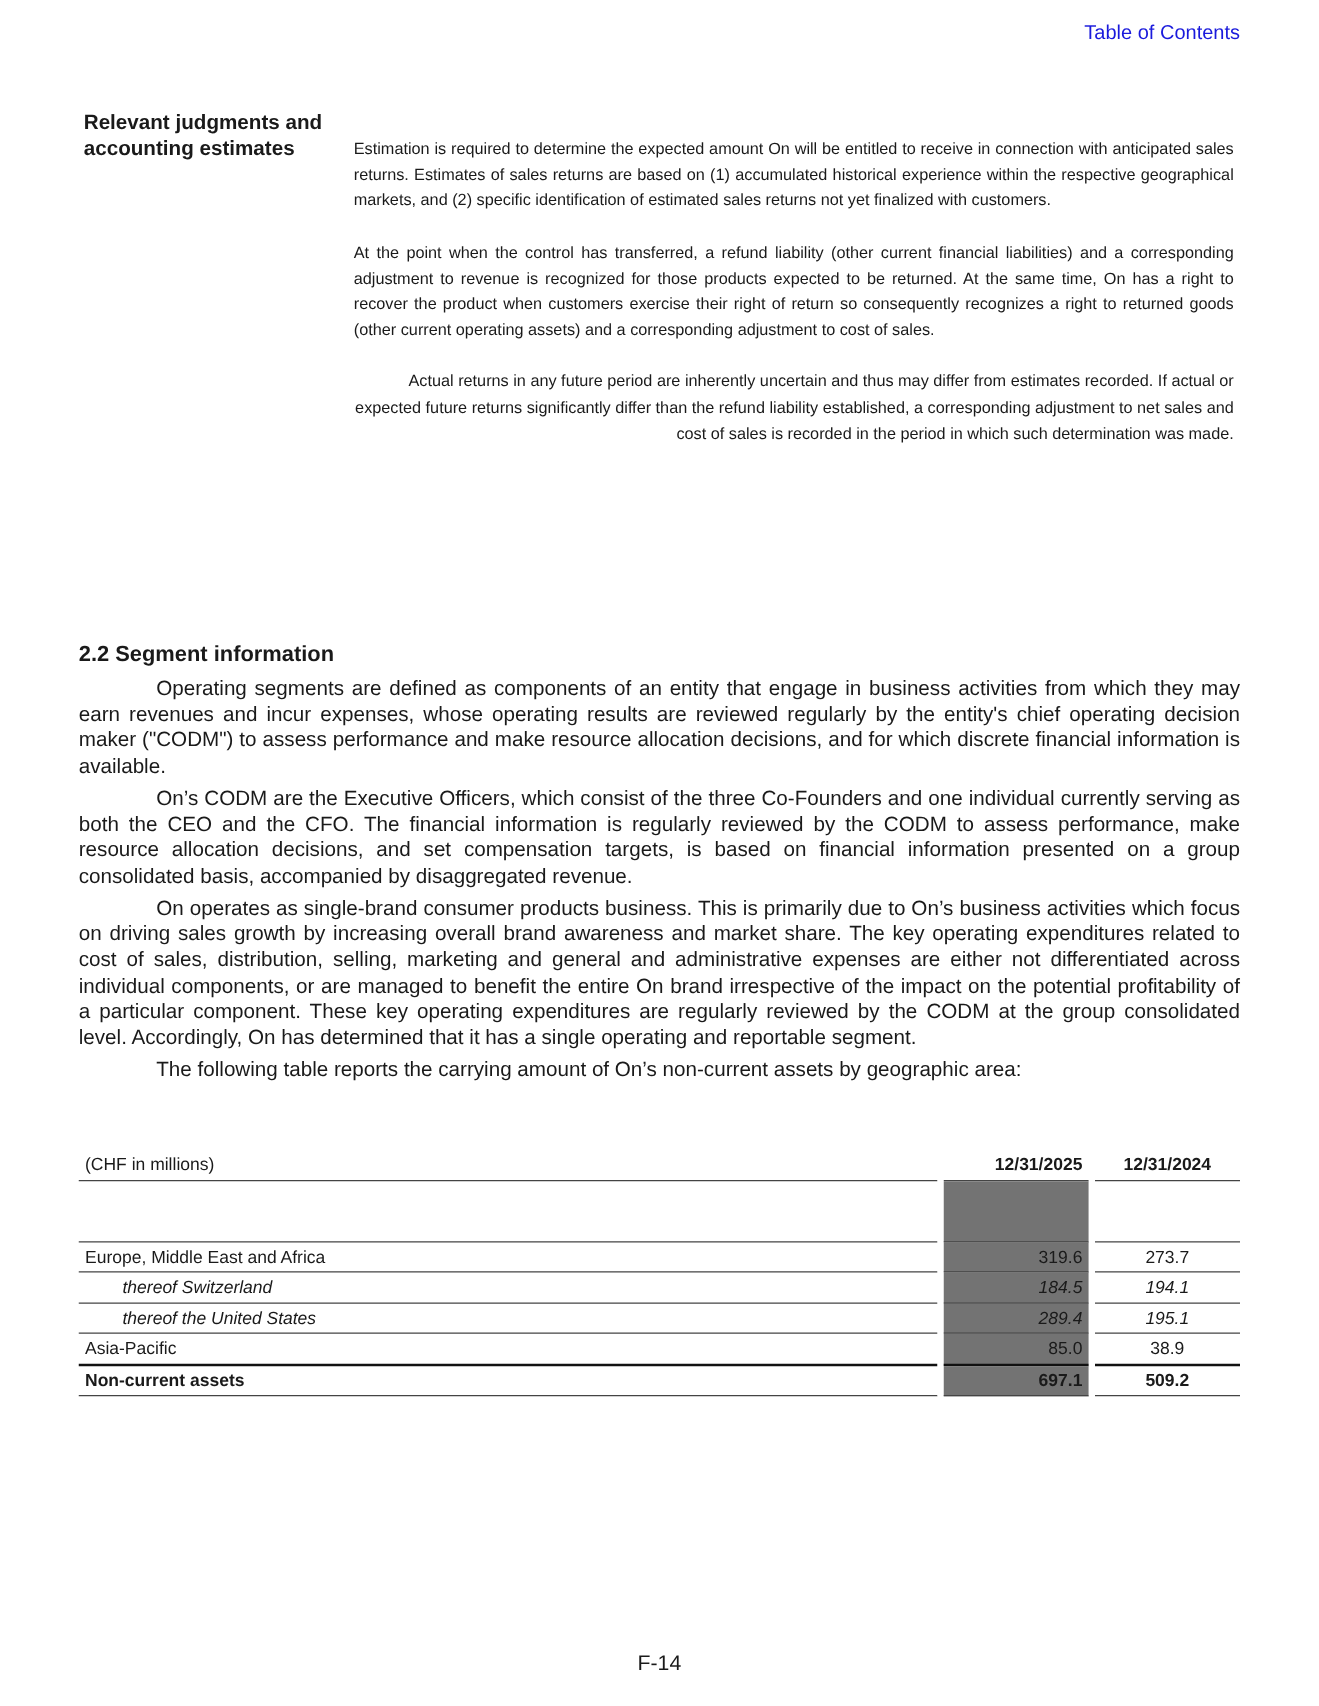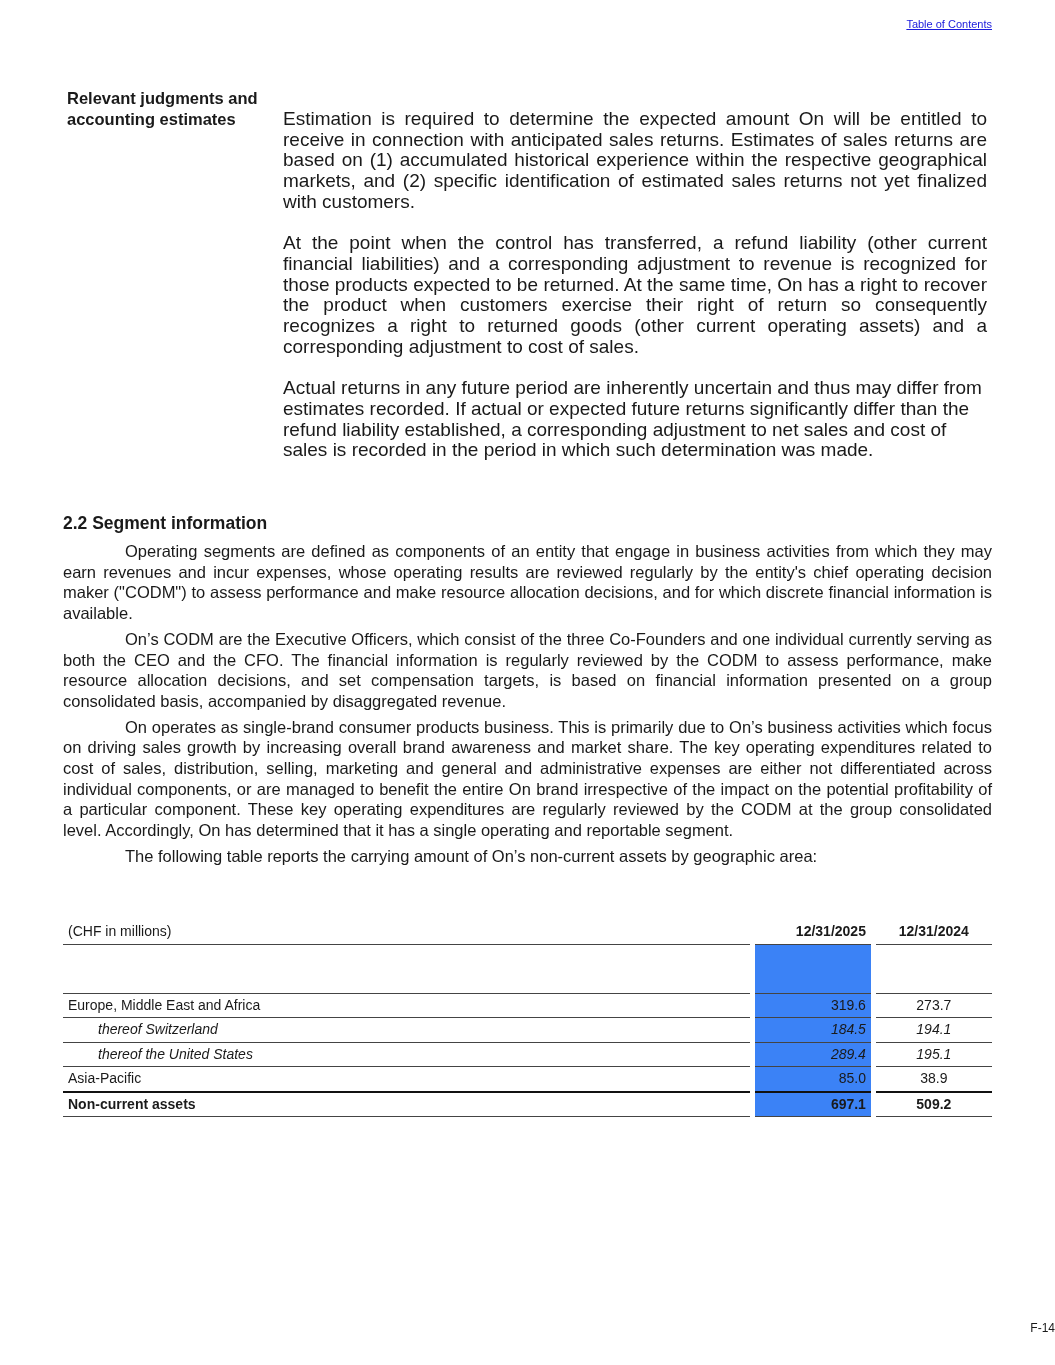--- a/index.html
+++ b/index.html
@@ -2,64 +2,64 @@
 <html><head>
 <meta charset="utf-8">
 <style>
   html, body { margin: 0; padding: 0; background: #ffffff; }
   body {
     width: 1055px; height: 1365px; position: relative; overflow: hidden;
     font-family: "Liberation Sans", sans-serif; color: #1a1a1a;
   }
   .toc-link {
     position: absolute; top: 18px; right: 63px;
-    font-size: 11px; color: #1a1adc; text-decoration: underline;
+    font-size: 16px; color: #1a1adc; 
     cursor: pointer;
   }
   .judg-label {
     position: absolute; left: 67px; top: 88px; width: 200px;
     font-size: 16.5px; font-weight: bold; line-height: 20.7px;
   }
   .judg-body {
     position: absolute; left: 283px; top: 109px; width: 704px;
-    font-size: 19px; line-height: 20.7px;
+    font-size: 13px; line-height: 20.7px;
   }
   .judg-body p { margin: 0 0 20.7px 0; text-align: justify; }
-  .judg-body p.left { text-align: left; }
+  .judg-body p.left { text-align: right; }
   .section {
     position: absolute; left: 63px; top: 512px; width: 929px;
   }
   .section h2 {
     margin: 0 0 7px 0; font-size: 17.5px; font-weight: bold; line-height: 22px;
   }
   .section p {
     margin: 0 0 5px 0; font-size: 16.5px; line-height: 20.7px;
     text-align: justify; text-indent: 62px;
   }
   .section p.noj { text-align: left; }
   table.assets {
     position: absolute; left: 63px; top: 920px; width: 929px;
     border-collapse: separate; border-spacing: 0; font-size: 14px;
   }
   table.assets td { padding: 0 5px; height: 23.5px; line-height: 23.5px; white-space: nowrap; }
   .c-label { width: 670px; border-bottom: 1px solid #444; }
   .c-gap { width: 5px; padding: 0 !important; border-bottom: none !important; background: #fff; }
-  .c-v1 { width: 108px; text-align: right; background: #3b82f6; border-bottom: 1px solid #444; }
+  .c-v1 { width: 108px; text-align: right; background: #737373; border-bottom: 1px solid #444; }
   .c-v2 { width: 108px; text-align: center; border-bottom: 1px solid #444; }
   tr.hdr td { font-weight: bold; }
   tr.hdr .c-label { font-weight: normal; }
   tr.hdr .c-v1 { background: #fff; }
   tr.blank td { height: 48px; }
   tr.sub td { font-style: italic; }
   tr.sub .c-label { padding-left: 35px; }
   tr.before-total td.c-label, tr.before-total td.c-v1, tr.before-total td.c-v2 { border-bottom: 2.5px solid #111; }
   tr.total td { font-weight: bold; }
   .page-num {
-    position: absolute; left: 0; right: 0; top: 1321px; text-align: right;
-    font-size: 12px;
+    position: absolute; left: 0; right: 0; top: 1321px; text-align: center;
+    font-size: 17px;
   }
 </style>
 </head>
 <body>
 
 <a class="toc-link">Table of Contents</a>
 
 <div class="judg-label">Relevant judgments and accounting estimates</div>
 <div class="judg-body">
   <p>Estimation is required to determine the expected amount On will be entitled to receive in connection with anticipated sales returns. Estimates of sales returns are based on (1) accumulated historical experience within the respective geographical markets, and (2) specific identification of estimated sales returns not yet finalized with customers.</p>

